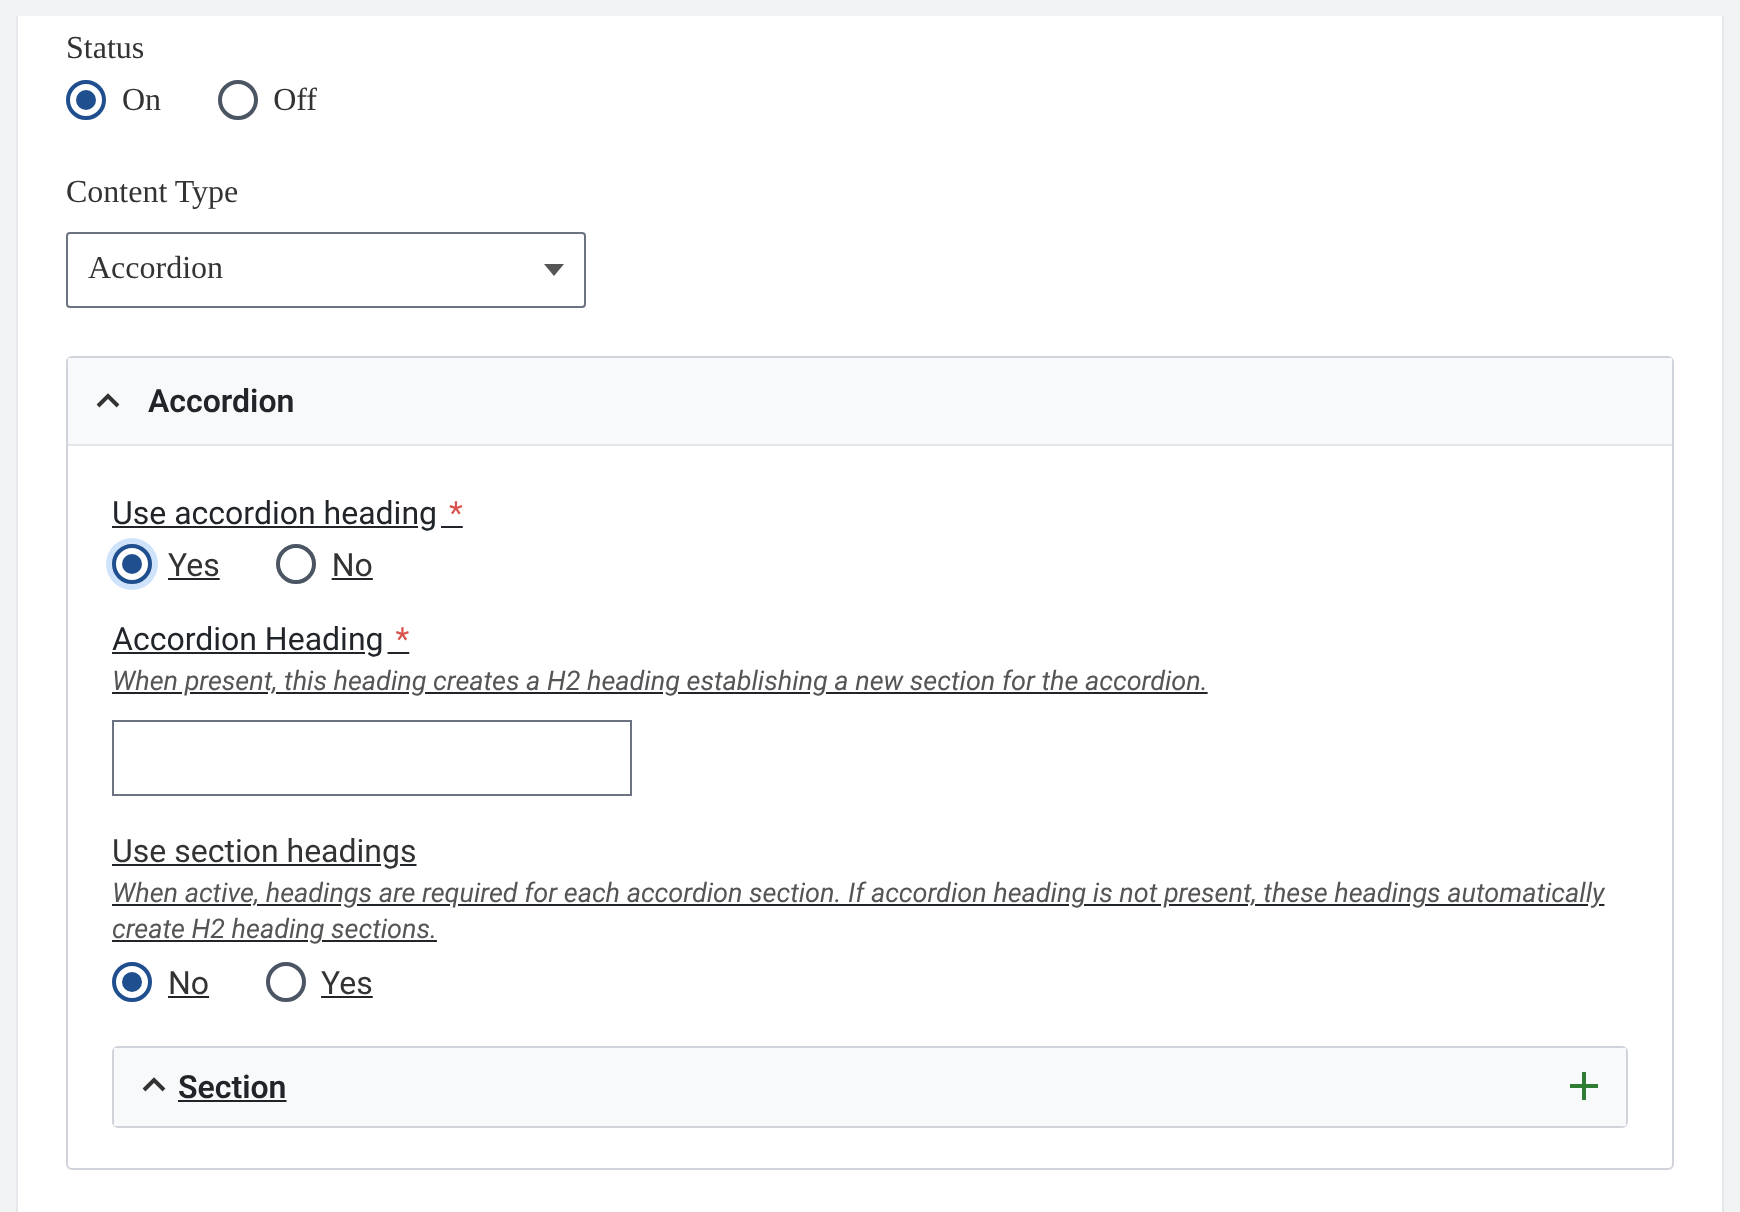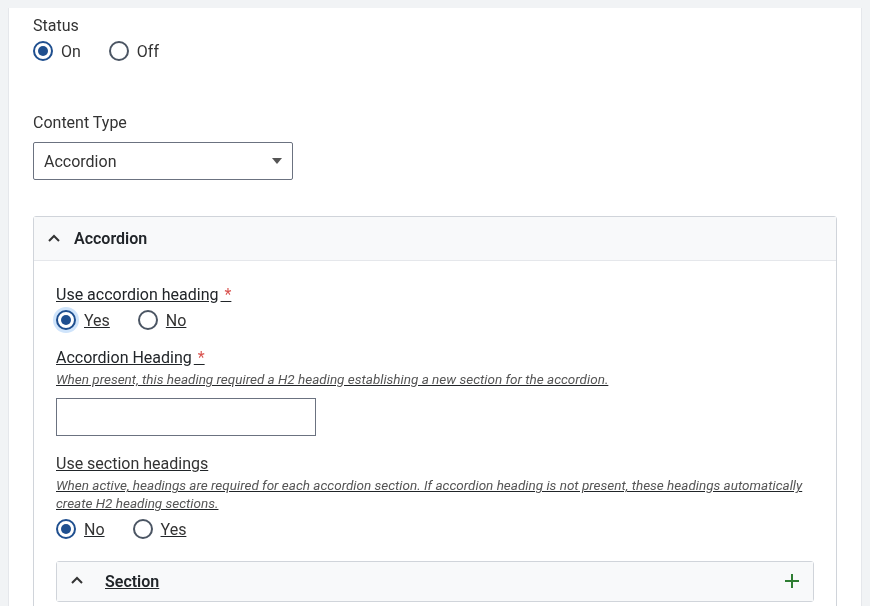--- a/index.html
+++ b/index.html
@@ -17,21 +17,21 @@
   .card {
     background: #fff;
     border: 1px solid #e5e7eb;
     border-top: none;
     border-radius: 0 0 4px 4px;
     width: 100%;
     height: 606px;
     padding: 0;
     position: relative;
   }
-  .section-pad { padding: 12px 24px; }
+  .section-pad { padding: 0 24px; font-family: Liberation Serif, serif; }
   .field { margin-top: 8px; margin-bottom: 18px; }
   .label { font-size: 16px; color:#333; display:block; margin-bottom:0; }
   .radio-row { display:flex; align-items:center; gap: 28px; margin-top:6px; }
   .radio-opt { display:flex; align-items:flex-end; gap:8px; cursor:pointer; }
   .radio {
     width:20px; height:20px; border:2px solid #4b5563; border-radius:50%;
     display:flex; align-items:center; justify-content:center;
     background:#fff;
   }
   .radio.checked { border-color:#1f4f8f; }
@@ -75,21 +75,21 @@
     width:260px; height:38px; border:1px solid #6b7280; margin-top:10px; padding:6px 8px;
     font-size:15px; background:#fff;
   }
 
   .sub-panel {
     margin-top:22px;
     border:1px solid #d0d4da;
     border-radius:3px;
   }
   .sub-panel-head {
-    display:flex; align-items:center; gap:20px;
+    display:flex; align-items:center; gap:4px;
     padding: 10px 12px;
     background:#f8f9fa;
     font-weight:600;
     position:relative;
   }
   .plus-icon {
     position:absolute; right:12px; top:50%; transform:translateY(-50%);
     width:18px; height:18px;
   }
   .plus-icon svg { stroke:#2e7d32; stroke-width:2; }
@@ -151,21 +151,21 @@
             <span class="radio"></span>
             <span class="opt-label">No</span>
           </div>
         </div>
       </div>
 
       <div class="field" style="margin-top:16px;">
         <span>
           <span>Accordion Heading</span><span class="req"> *</span>
         </span>
-        <div class="help-text">When present, this heading required a H2 heading establishing a new section for the accordion.</div>
+        <div class="help-text">When present, this heading creates a H2 heading establishing a new section for the accordion.</div>
         <input class="text-input" type="text" value="" style="">
       </div>
 
       <div class="field" style="margin-top:6px;">
         <span class="label">Use section headings</span>
         <div class="help-text">When active, headings are required for each accordion section. If accordion heading is not present, these headings automatically create H2 heading sections.</div>
         <div class="radio-row" style="margin-top:6px;">
           <div class="radio-opt">
             <span class="radio checked">
                 <span class="dot"></span>

